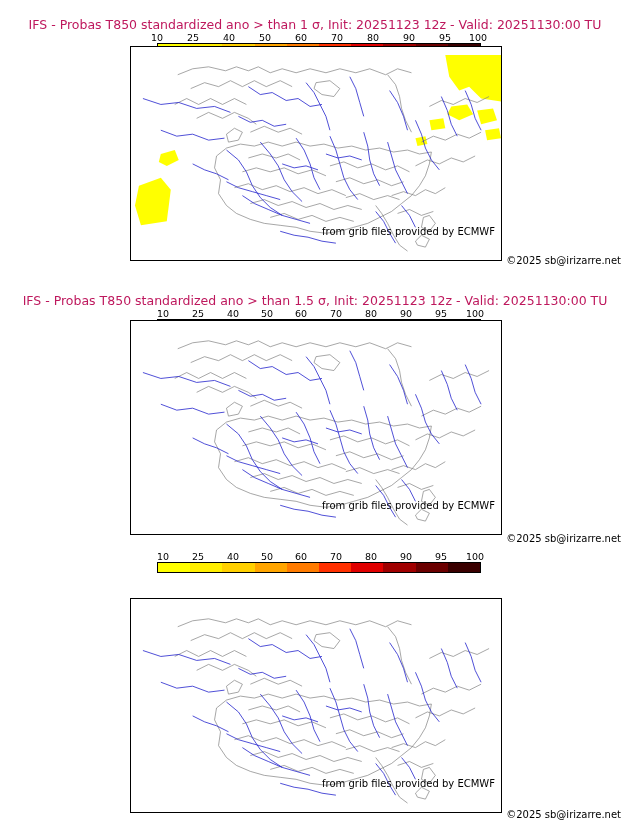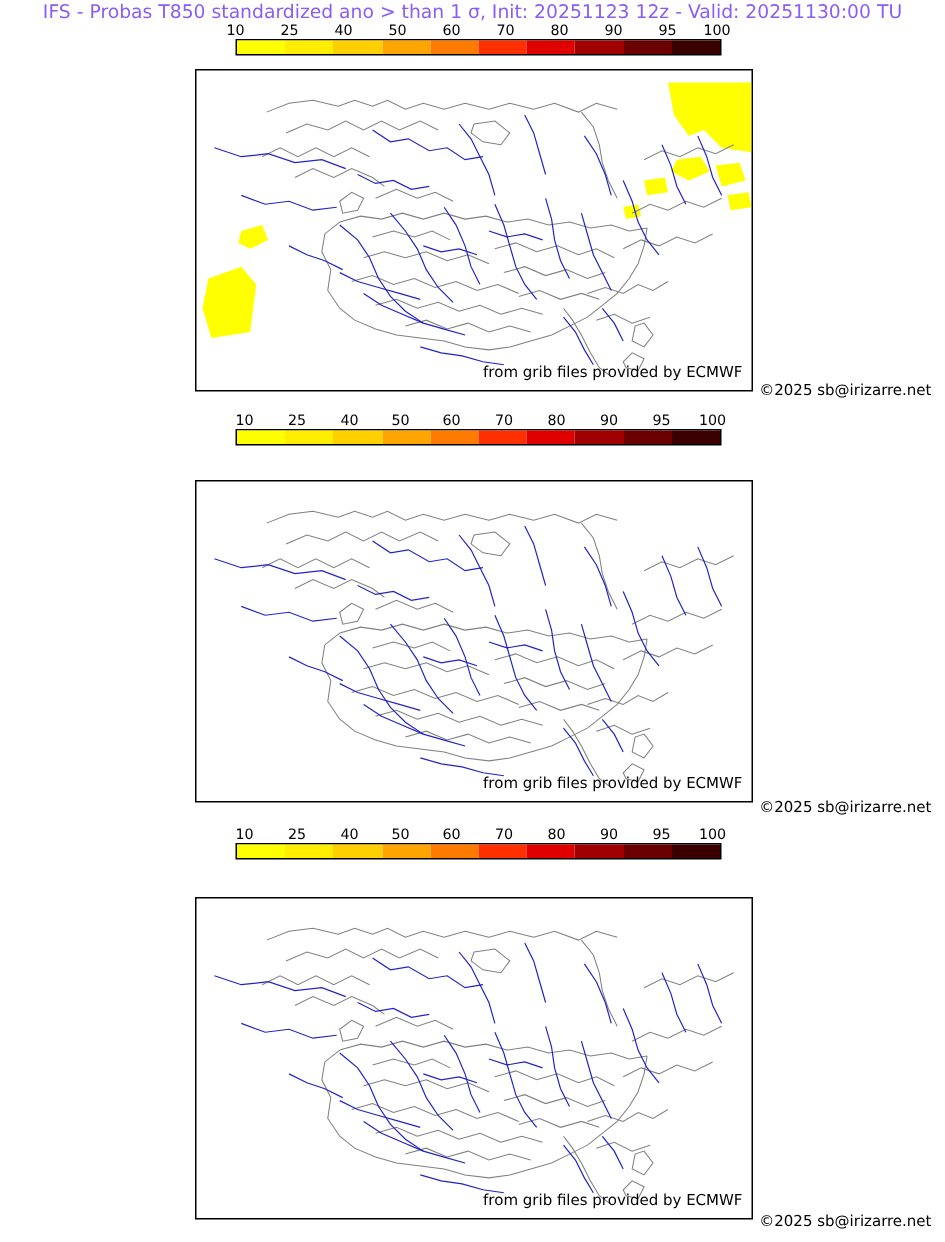--- a/index.html
+++ b/index.html
@@ -16,23 +16,23 @@
   }
   .panel {
     position: relative;
     width: 630px;
     height: 276px;
   }
   .panel-title {
     text-align: center;
     font-size: 12.5px;
     line-height: 16px;
-    padding-top: 0;
+    padding-top: 17px;
     white-space: nowrap;
-    color: #8b5cf6;
+    color: #be185d;
   }
   .colorbar-wrap {
     position: relative;
     width: 517px;
     height: 22px;
     text-align: right;
   }
   .cb-labels {
     position: absolute;
     left: 0;
@@ -76,21 +76,21 @@
   .map-svg {
     position: absolute;
     left: 0;
     top: 0;
     width: 100%;
     height: 100%;
   }
   .credit-ecmwf {
     position: absolute;
     right: 6px;
-    bottom: 6px;
+    bottom: 23px;
     font-size: 10px;
     color: #000;
     white-space: nowrap;
   }
   .credit-site {
     position: absolute;
     right: 9px;
     bottom: -1px;
     font-size: 10px;
     color: #000;
@@ -198,20 +198,21 @@
         <path d="M108 70 L120 76 L132 74 L144 80 L156 78"></path>
       </g>
     </svg>
     <div class="credit-ecmwf">from grib files provided by ECMWF</div>
   </div>
 
   <div class="credit-site" style="bottom:10px">©2025 sb@irizarre.net</div>
 </div>
 
 <div class="panel panel2">
+  <div class="panel-title">IFS - Probas T850  standardized ano &gt; than 1.5 σ, Init: 20251123 12z - Valid: 20251130:00 TU</div>
 
   <div class="colorbar-wrap">
     <div class="cb-labels">
       <span class="cb-label" style="left:163px">10</span>
       <span class="cb-label" style="left:198px">25</span>
       <span class="cb-label" style="left:233px">40</span>
       <span class="cb-label" style="left:267px">50</span>
       <span class="cb-label" style="left:301px">60</span>
       <span class="cb-label" style="left:336px">70</span>
       <span class="cb-label" style="left:371px">80</span>

